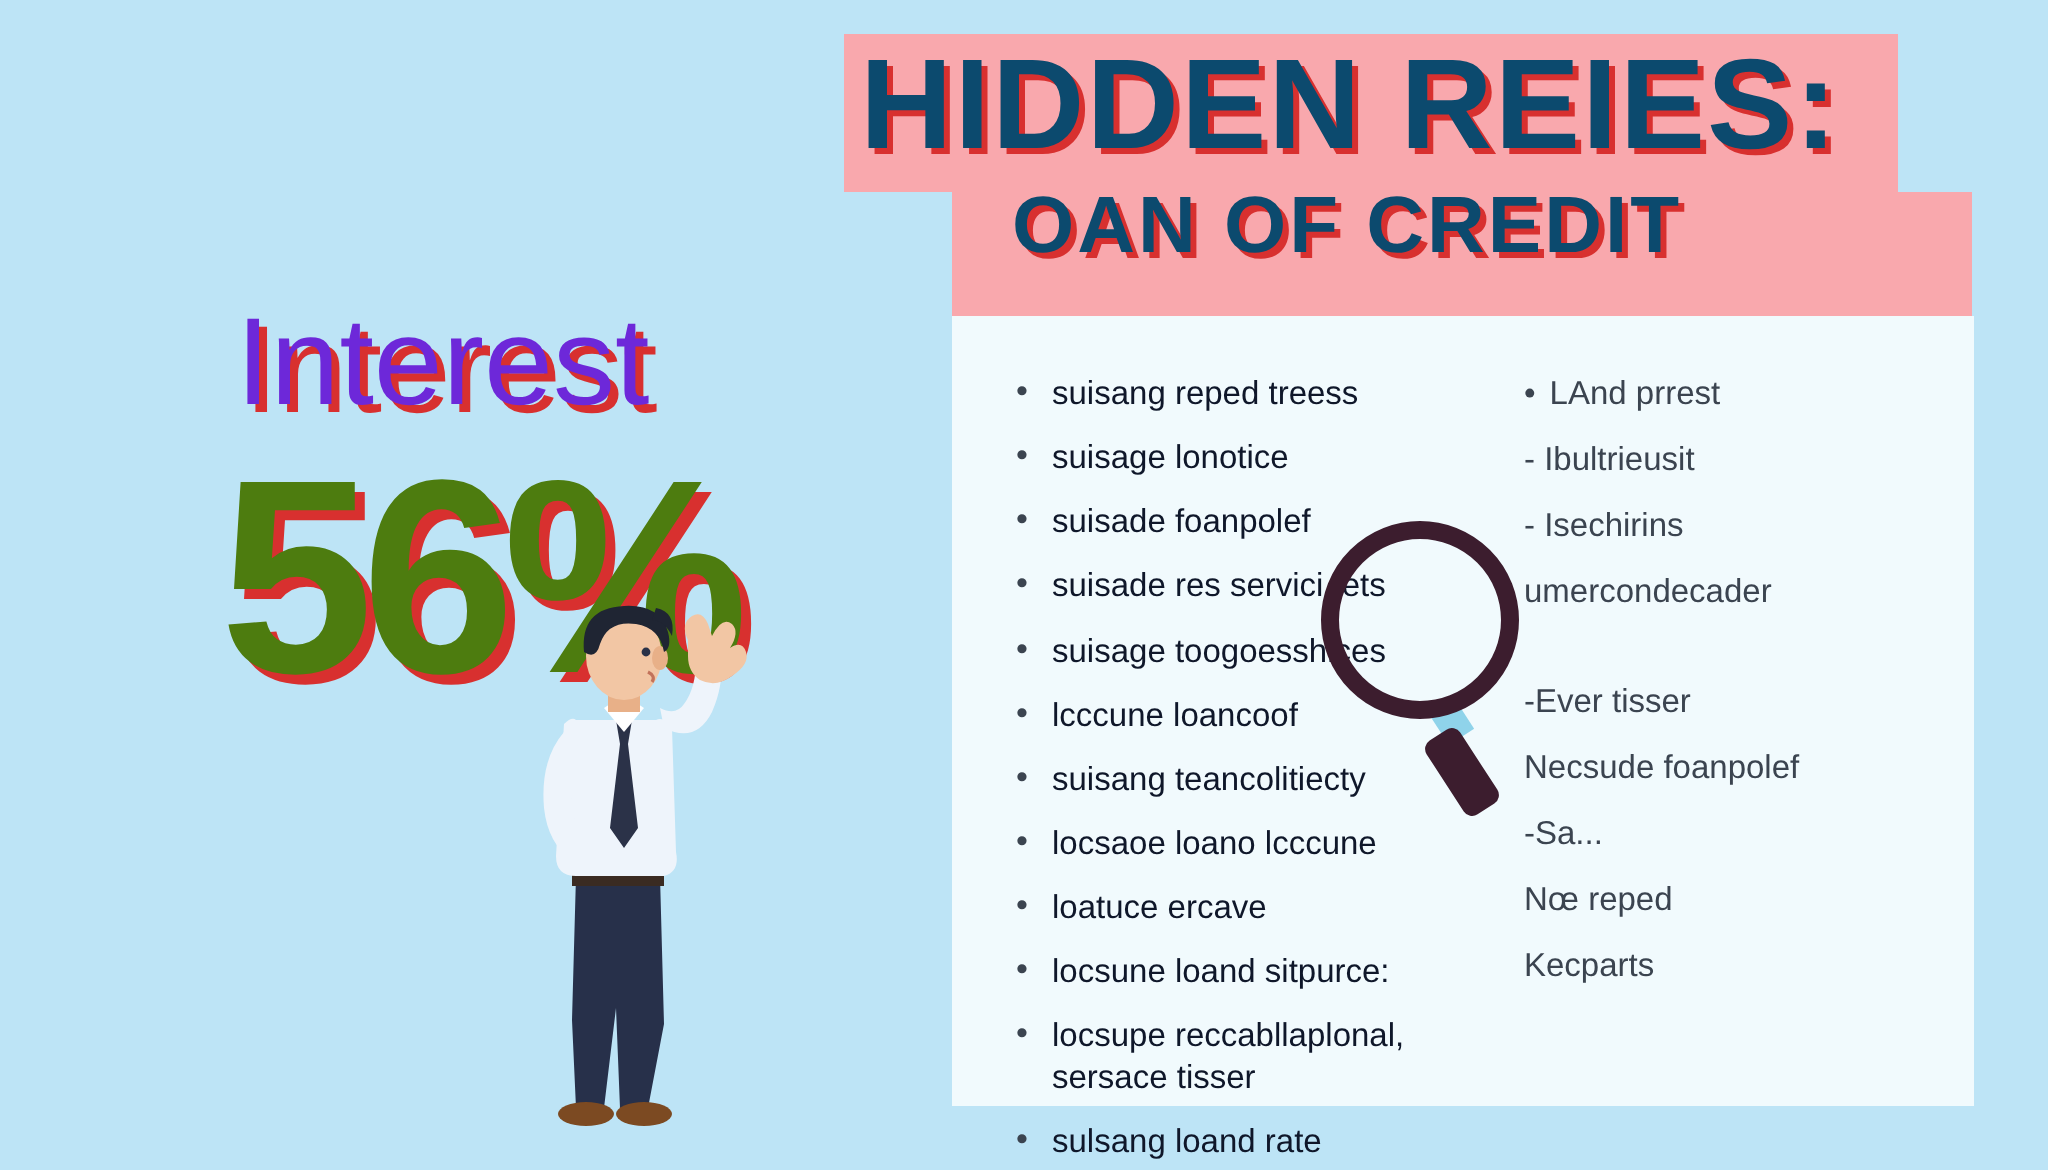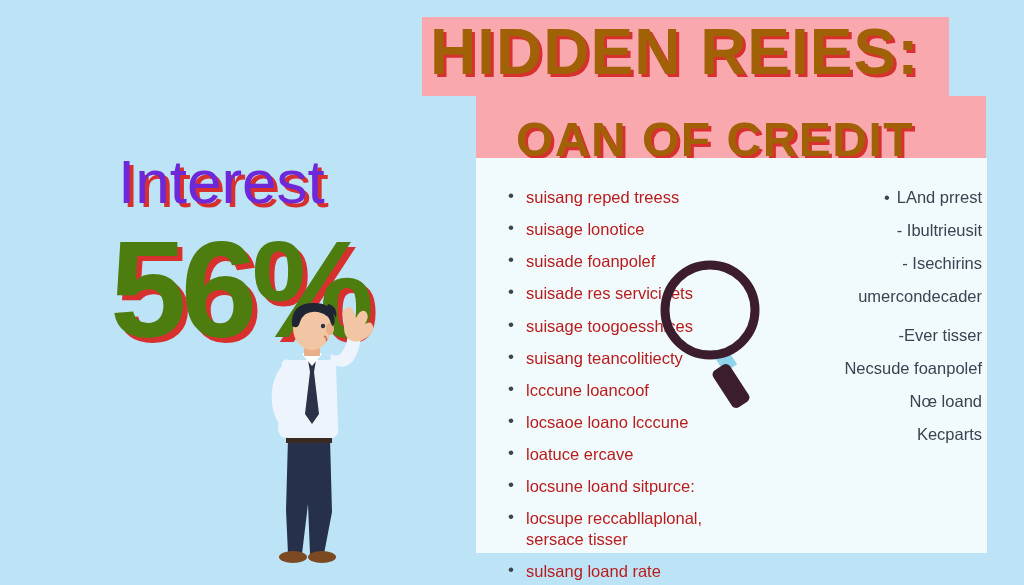--- a/index.html
+++ b/index.html
@@ -27,38 +27,37 @@
   .band {
     position: absolute;
     background: #f9a8ad;
   }
   .band-top   { left: 422px; top: 17px;  width: 527px; height: 79px; }
   .band-bottom{ left: 476px; top: 96px;  width: 510px; height: 62px; }
 
   .headline {
     position: absolute;
     font-weight: bold;
-    color: #a16207;
+    color: #0c4a6e;
     letter-spacing: 0.5px;
     text-shadow: 3px 3px 0 #d8302f;
     white-space: nowrap;
     line-height: 1;
   }
   .headline-1 {
     left: 430px;
     top: 20px;
     font-size: 64px;
     letter-spacing: 1px;
   }
   .headline-2 {
     left: 506px;
-    top: 116px;
-    font-size: 48px;
+    top: 93px;
+    font-size: 40px;
     letter-spacing: 1.5px;
-    margin-left: 10px;
   }
 
   
   .stat-word {
     position: absolute;
     left: 118px;
     top: 151px;
     font-size: 62px;
     font-weight: normal;
     color: #6d28d9;
@@ -96,55 +95,54 @@
   .col-left  { left: 28px; width: 262px; }
   .col-right { left: 286px; width: 220px; }
 
   ul.bullets {
     list-style: none;
     margin: 0;
     padding: 0;
   }
   ul.bullets li {
     position: relative;
-    color: #b91c1c;
+    color: #0f172a;
     font-size: 16.5px;
     line-height: 1.1;
     margin-bottom: 14px;
     padding-left: 22px;
   }
   ul.bullets li::before {
     content: "\2022";
     position: absolute;
     left: 4px;
     top: -1px;
     font-size: 17px;
     color: #3b4450;
   }
   ul.bullets li.nobullet { padding-left: 22px; margin-top: -12px; }
   ul.bullets li.nobullet::before { content: ""; }
 
   .rightlines {
     margin: 0;
     padding: 0;
     list-style: none;
-    text-align: right;
   }
   .rightlines li {
     color: #3b4450;
     font-size: 16.5px;
     line-height: 1.1;
     margin-bottom: 15px;
     white-space: nowrap;
   }
   .rightlines li.bulleted::before {
     content: "\2022";
     margin-right: 7px;
   }
-  .rightlines li.gap { margin-bottom: 20px; }
+  .rightlines li.gap { margin-bottom: 36px; }
 
   
   .magnifier {
     position: absolute;
     left: 655px;
     top: 258px;
     width: 124px;
     height: 150px;
     pointer-events: none;
   }
@@ -211,40 +209,41 @@
 
   <div class="card">
 
     <div class="col col-left">
       <ul class="bullets">
         <li>suisang reped treess</li>
         <li>suisage lonotice</li>
         <li>suisade foanpolef</li>
         <li>suisade res servici fets</li>
         <li>suisage toogoesshices</li>
+        <li>lcccune loancoof</li>
         <li>suisang teancolitiecty</li>
-        <li>lcccune loancoof</li>
         <li>locsaoe loano lcccune</li>
         <li>loatuce ercave</li>
         <li>locsune loand sitpurce:</li>
         <li>locsupe reccabllaplonal,</li>
         <li class="nobullet">sersace tisser</li>
         <li>sulsang loand rate</li>
       </ul>
     </div>
 
     <div class="col col-right">
       <ul class="rightlines">
         <li class="bulleted">LAnd prrest</li>
         <li>-  Ibultrieusit</li>
         <li>-  Isechirins</li>
         <li class="gap">umercondecader</li>
         <li>-Ever tisser</li>
         <li>Necsude foanpolef</li>
-        <li>Nœ loand</li>
+        <li>-Sa...</li>
+        <li>Nœ reped</li>
         <li>Kecparts</li>
       </ul>
     </div>
 
   </div>
 
   <svg class="magnifier" viewBox="0 0 124 150" xmlns="http://www.w3.org/2000/svg">
     <rect x="64" y="96" width="15" height="16" transform="rotate(-33 71 104)" fill="#8fd3ea"></rect>
     <rect x="66" y="106" width="20" height="44" rx="5" transform="rotate(-33 76 128)" fill="#3c1d2e"></rect>
     <circle cx="55" cy="52" r="45" fill="none" stroke="#3c1d2e" stroke-width="9"></circle>

